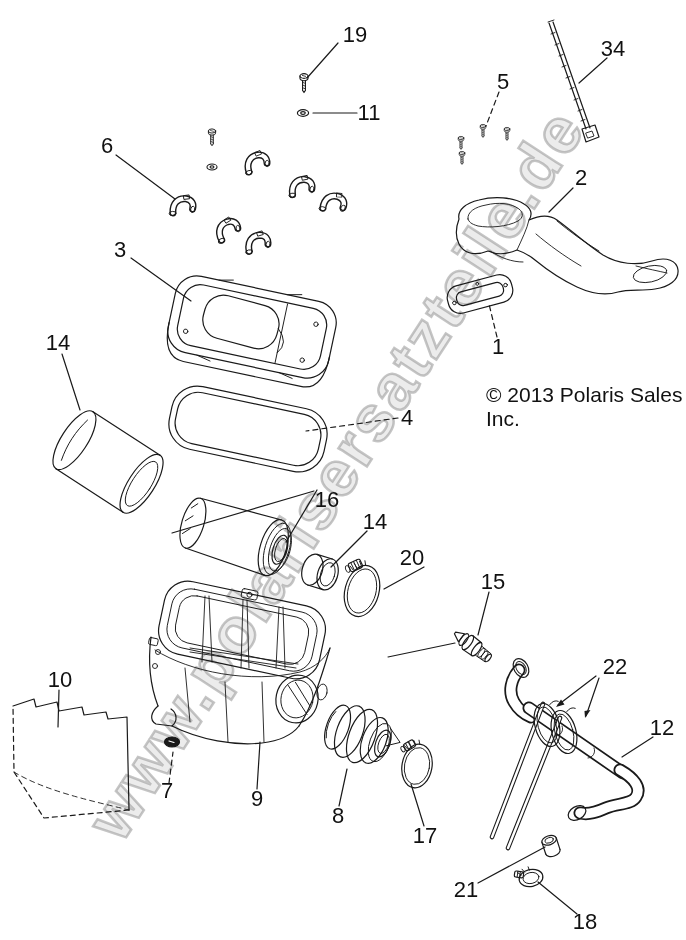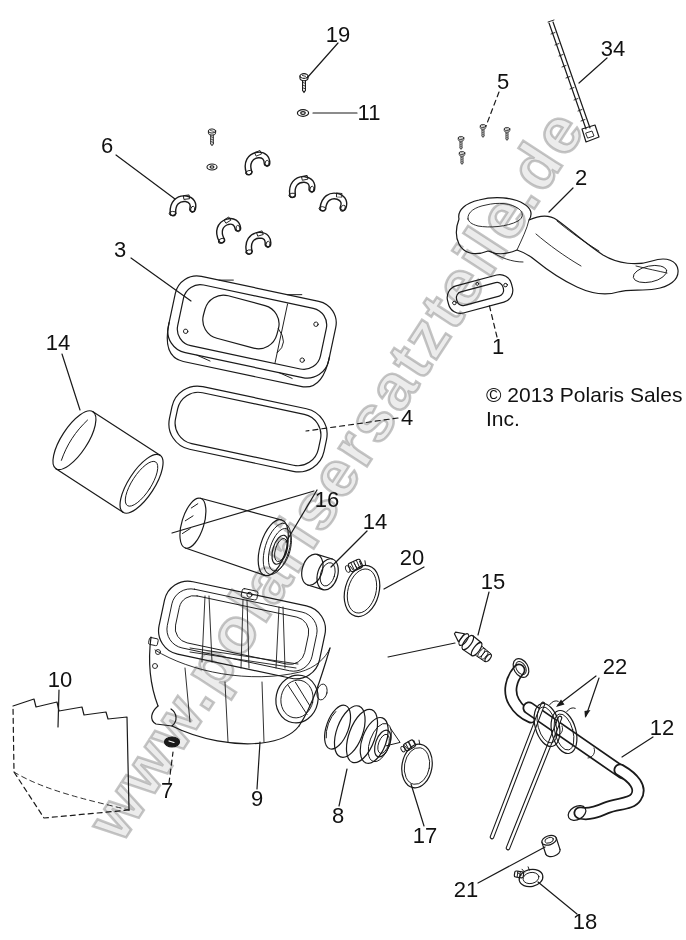--- a/index.html
+++ b/index.html
@@ -358,21 +358,21 @@
   <span class="callout" style="left:257px;top:799px">9</span>
   <span class="callout" style="left:60px;top:680px">10</span>
   <span class="callout" style="left:369px;top:113px">11</span>
   <span class="callout" style="left:662px;top:728px">12</span>
   <span class="callout" style="left:375px;top:522px">14</span>
   <span class="callout" style="left:58px;top:343px">14</span>
   <span class="callout" style="left:493px;top:582px">15</span>
   <span class="callout" style="left:327px;top:500px">16</span>
   <span class="callout" style="left:425px;top:836px">17</span>
   <span class="callout" style="left:585px;top:922px">18</span>
-  <span class="callout" style="left:338px;top:35px">19</span>
+  <span class="callout" style="left:355px;top:35px">19</span>
   <span class="callout" style="left:412px;top:558px">20</span>
   <span class="callout" style="left:466px;top:890px">21</span>
   <span class="callout" style="left:615px;top:667px">22</span>
   <span class="callout" style="left:613px;top:49px">34</span>
 
   <div class="copyright">© 2013 Polaris Sales Inc.</div>
 
 </div>
 
 </body></html>

